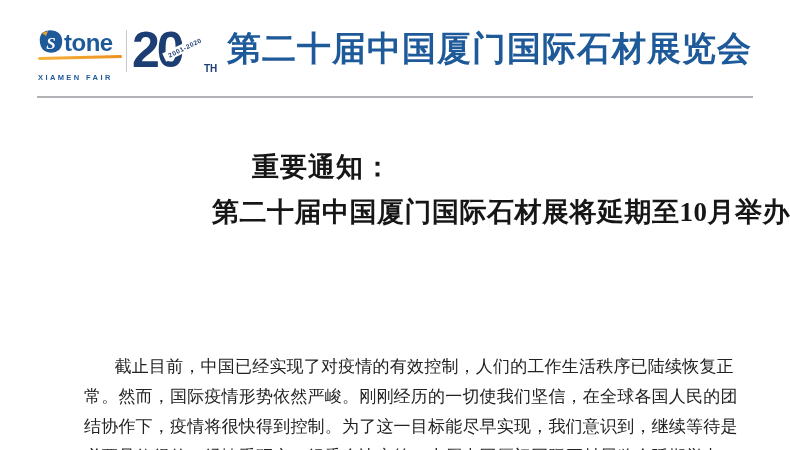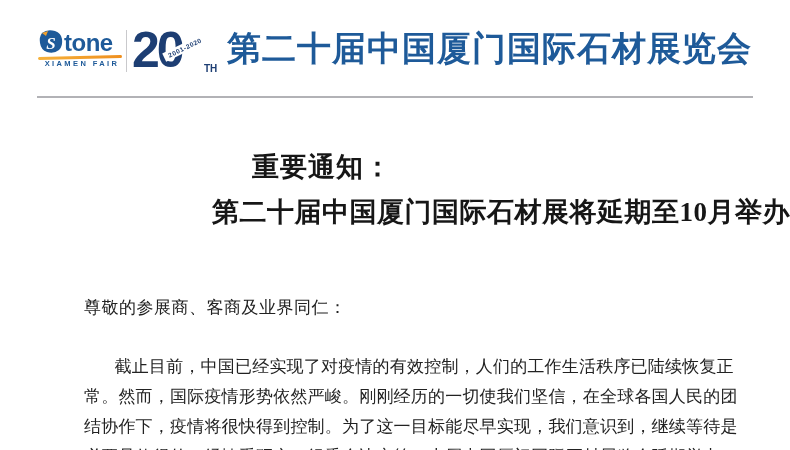--- a/index.html
+++ b/index.html
@@ -26,27 +26,26 @@
     color: var(--brand-blue);
   }
   .brand-underline {
     margin-top: 1px;
     width: 84px; height: 3px;
     border-radius: 2px;
     transform: rotate(-1.5deg);
     background: linear-gradient(90deg, #f6b23c, #ef8f1e);
   }
   .brand-subtitle {
-    margin-top: 0;
+    margin-top: 14px;
     font-size: 7.5px;
     font-weight: bold;
     letter-spacing: 2.4px;
     color: var(--brand-blue);
     white-space: nowrap;
-    text-align: center;
   }
 
   .logo-separator {
     position: absolute; left: 126px; top: 30px;
     width: 1px; height: 42px; background: #c9c9cc;
   }
 
   .anniv-logo { position: absolute; left: 132px; top: 24px; width: 92px; height: 52px; }
 
   .page-title {
@@ -129,21 +128,20 @@
 
     <div class="page-title">第二十届中国厦门国际石材展览会</div>
   </div>
 
   <div class="header-rule"></div>
 
   <div class="notice-heading serif">重要通知：</div>
 
   <div class="notice-subheading serif">第二十届中国厦门国际石材展将延期至10月举办</div>
 
-  <div class="salutation serif">尊敬的参展商、客商及业界同仁：</div>
 
   <div class="notice-paragraph serif">
     <div class="para-line indent">截止目前，中国已经实现了对疫情的有效控制，人们的工作生活秩序已陆续恢复正</div>
     <div class="para-line">常。然而，国际疫情形势依然严峻。刚刚经历的一切使我们坚信，在全球各国人民的团</div>
     <div class="para-line">结协作下，疫情将很快得到控制。为了这一目标能尽早实现，我们意识到，继续等待是</div>
     <div class="para-line">必要且值得的。经慎重研究，组委会决定第二十届中国厦门国际石材展览会延期举办。</div>
   </div>
 
 </div>
 

